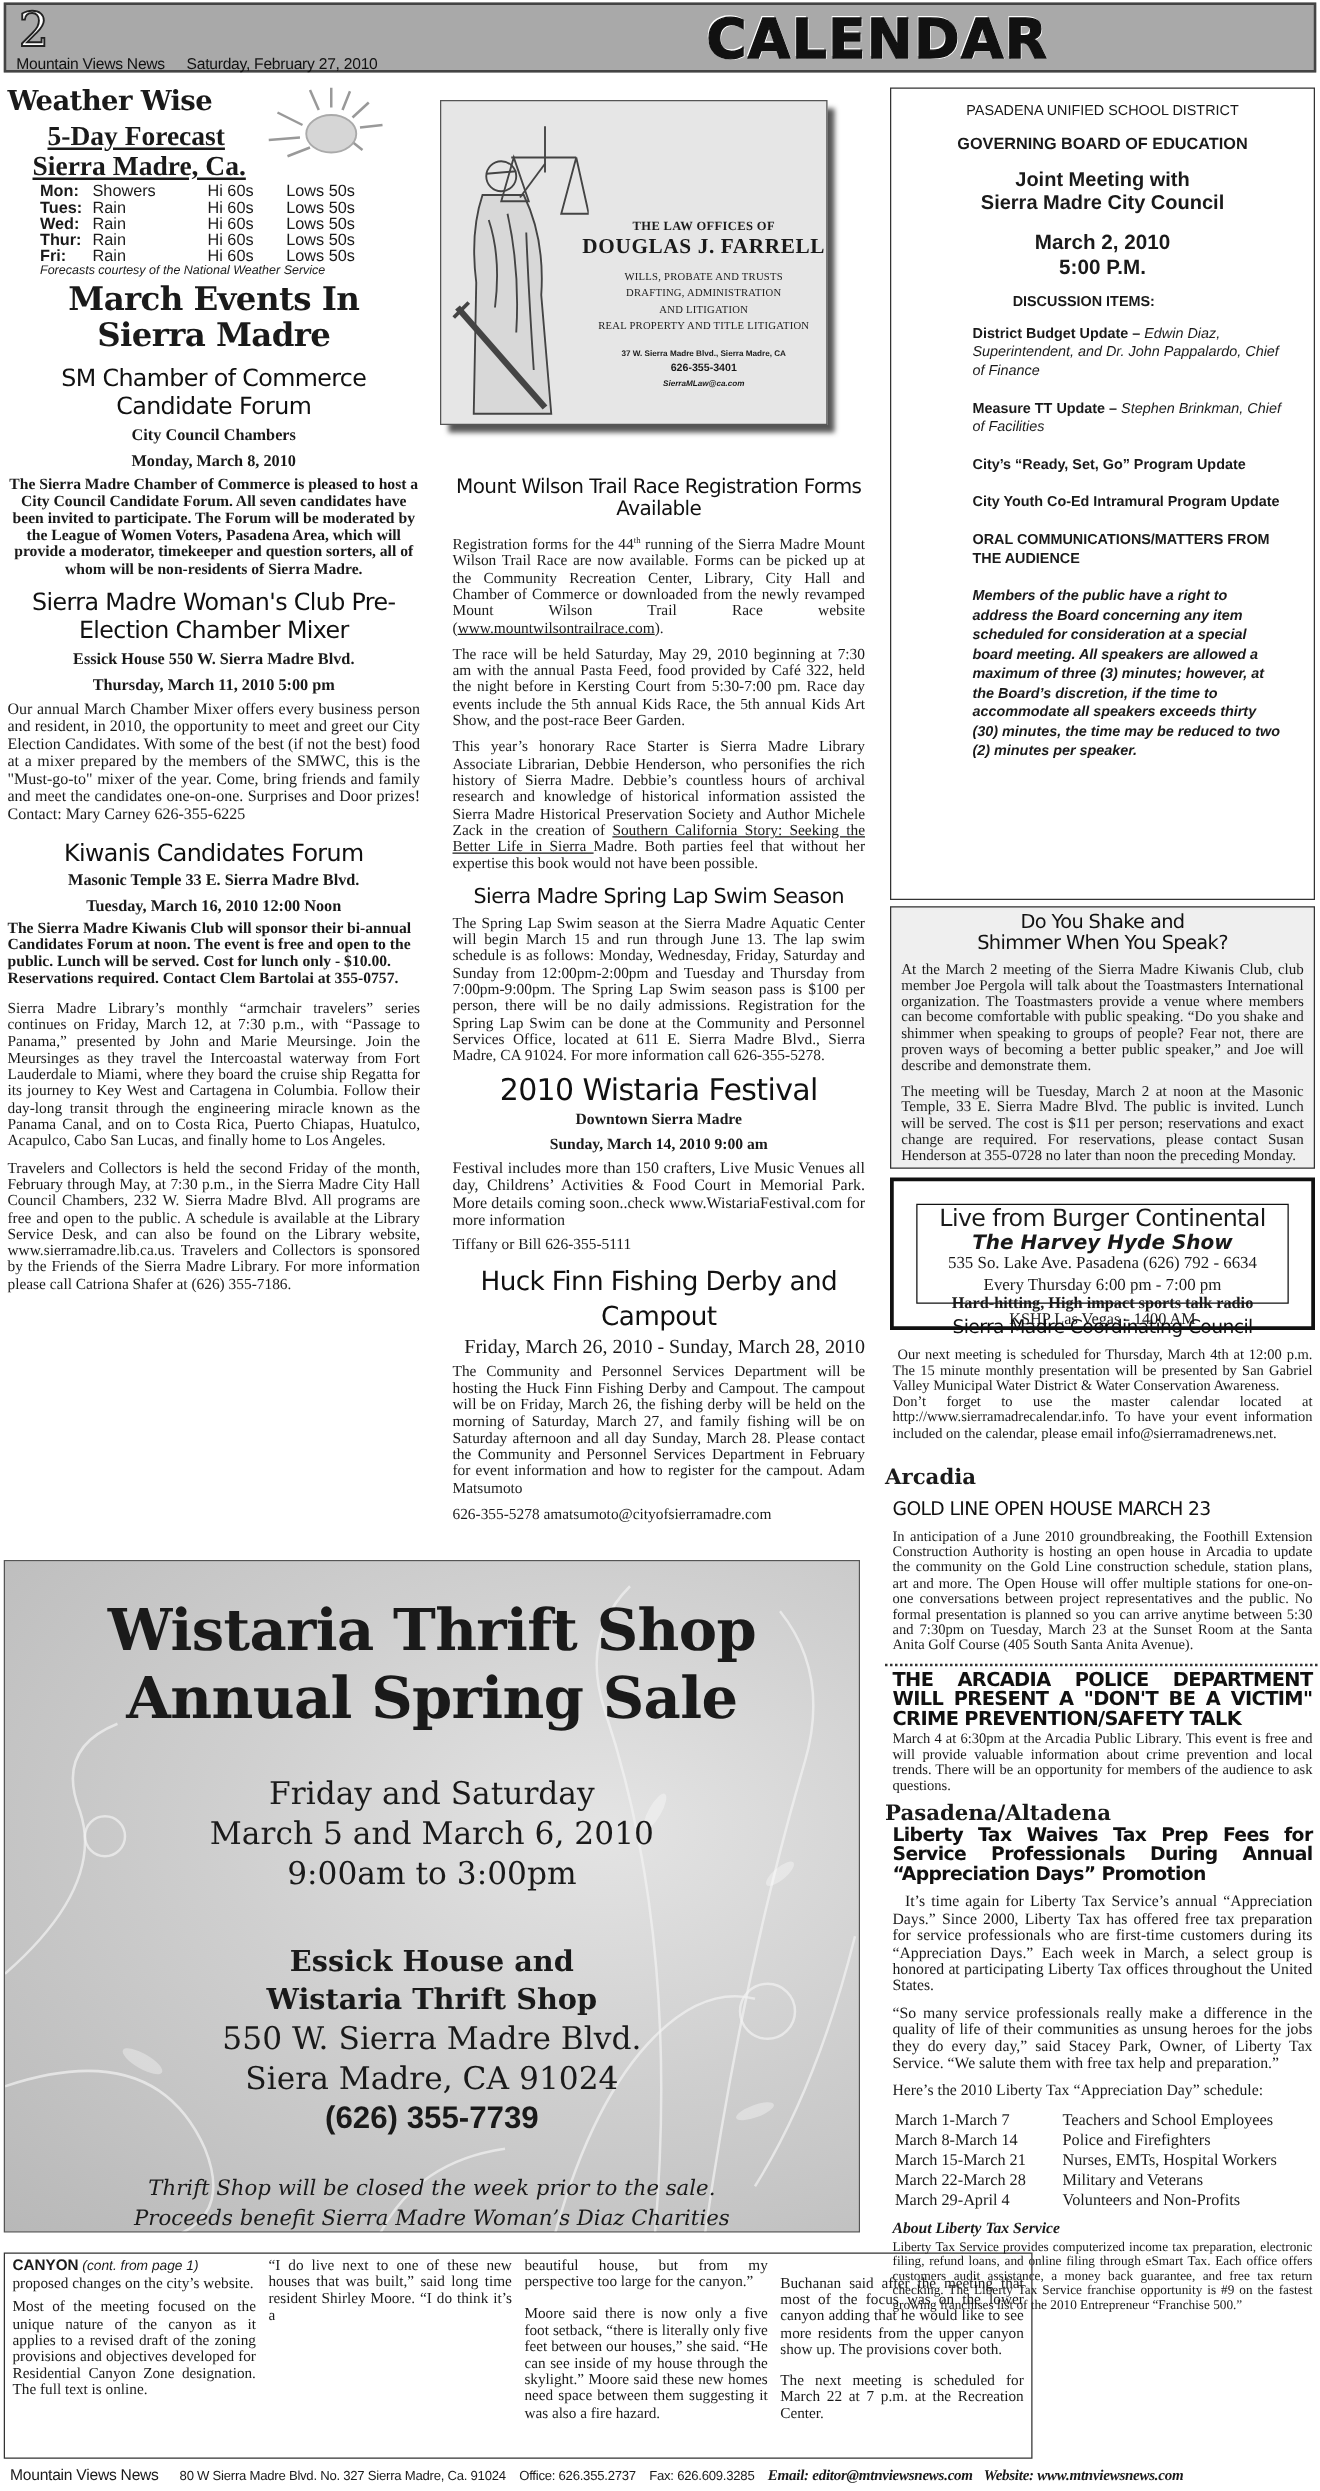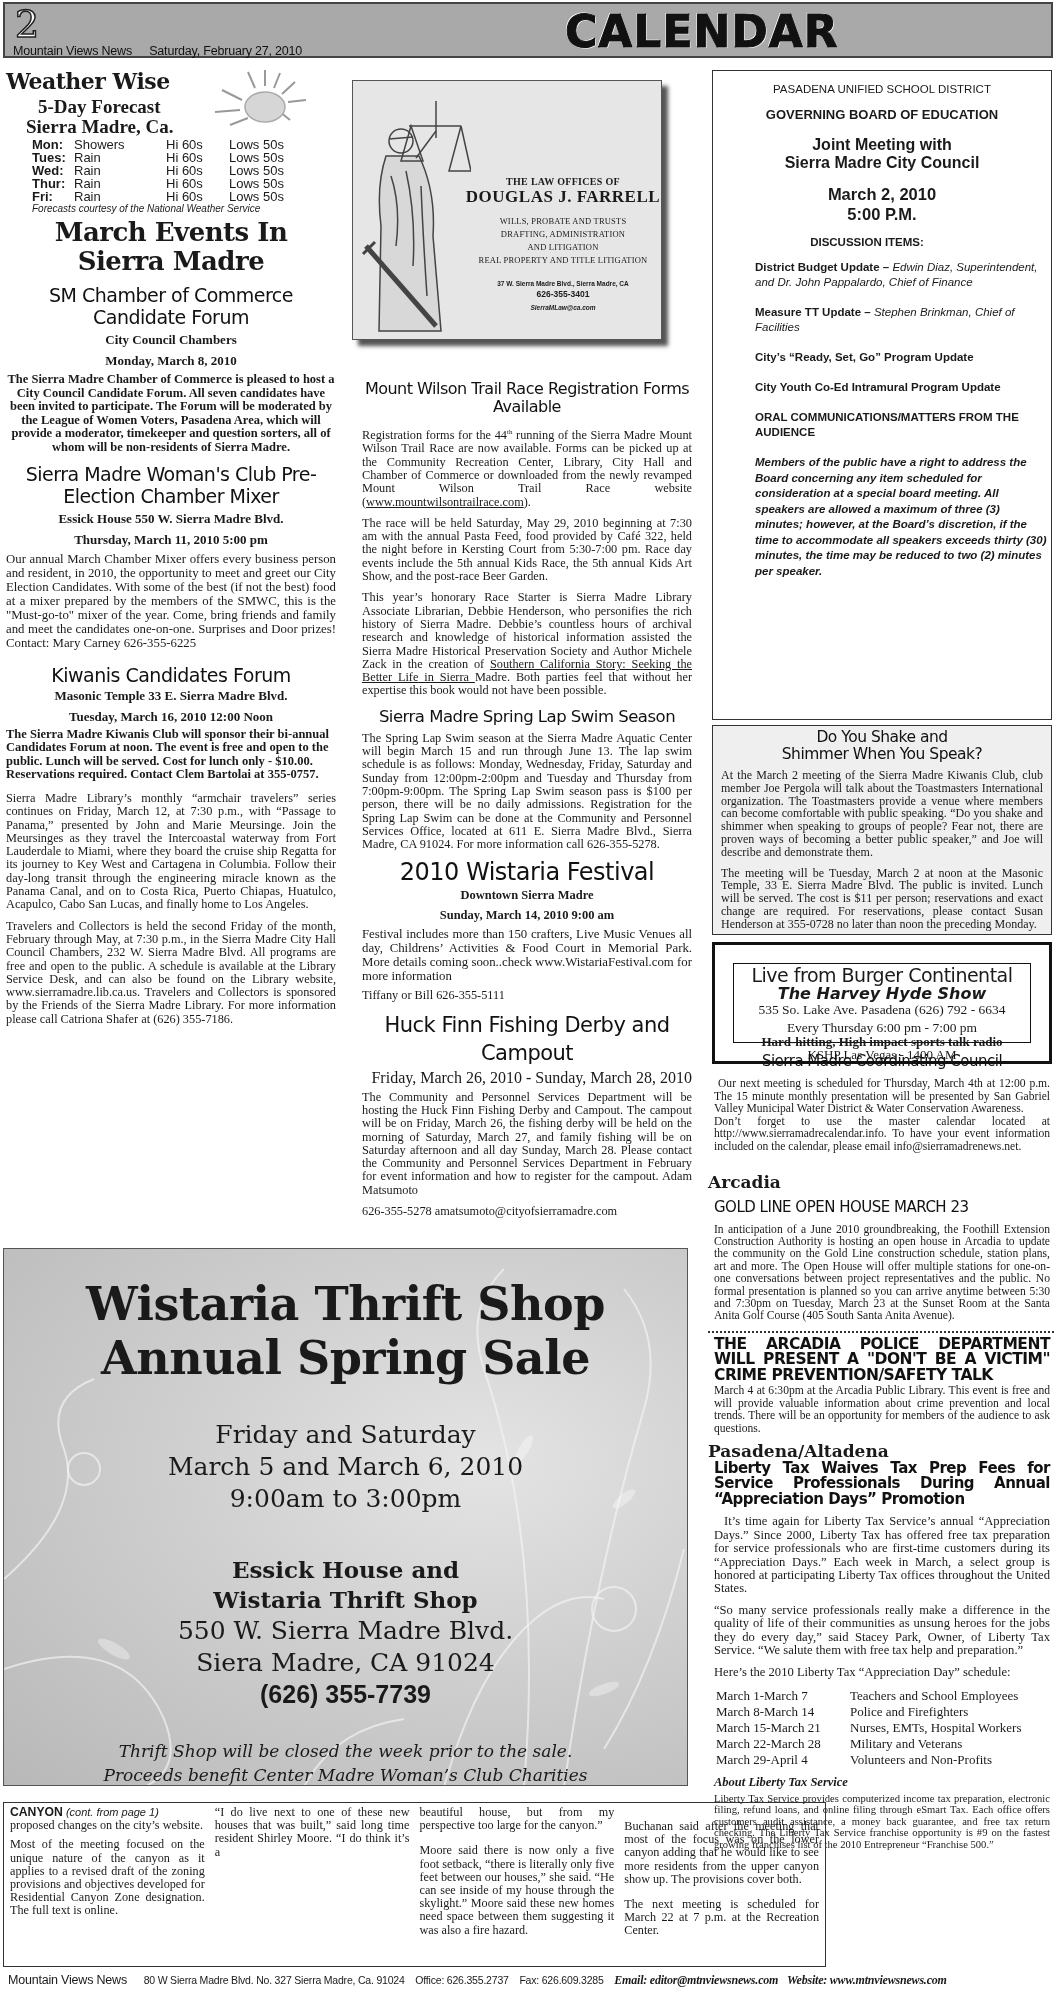--- a/index.html
+++ b/index.html
@@ -16,42 +16,42 @@
   .col { position: absolute; }
   .sans-head { font-family: "DejaVu Sans", sans-serif; font-weight: normal; text-align: center; color: #111; letter-spacing: -0.5px; }
   .serif-sub { font-family: "Liberation Serif", serif; font-weight: bold; text-align: center; font-size: 13px; }
   .body-text { font-family: "Liberation Serif", serif; font-size: 12.3px; line-height: 13.3px; text-align: justify; }
   .bold-center { font-weight: bold; text-align: center; }
   p { margin-bottom: 8px; }
 
   
   .weather-title { font-family: "DejaVu Serif", serif; font-weight: bold; font-size: 22px; letter-spacing: -0.5px; }
   .sun { position: absolute; left: 210px; top: 70px; width: 100px; height: 60px; }
-  .forecast-h { font-family: "Liberation Serif", serif; font-weight: bold; font-size: 19px; }
+  .forecast-h { font-family: "Liberation Serif", serif; font-weight: bold; font-size: 22px; text-decoration: underline; }
   .wx-table { font-family: "Liberation Sans", sans-serif; font-size: 13px; line-height: 13px; border-collapse: collapse; margin-left: 26px; }
   .wx-table td { padding: 0; }
   .wx-table td.d { font-weight: bold; width: 42px; }
   .wx-table td.c { width: 92px; }
   .wx-table td.h { width: 63px; }
   .wx-credit { font-family: "Liberation Sans", sans-serif; font-style: italic; font-size: 10px; margin-left: 26px; }
   .march-events { font-family: "DejaVu Serif", serif; font-weight: bold; font-size: 26px; text-align: center; line-height: 29px; letter-spacing: -0.5px; }
 
   
   .law-ad { position: absolute; left: 352px; top: 80px; width: 310px; height: 260px; background: #e6e6e6; border: 1px solid #555; box-shadow: 6px 6px 4px #555; overflow: hidden; }
   .law-figure { position: absolute; left: 8px; top: 15px; width: 110px; height: 240px; }
   .law-text { position: absolute; left: 110px; top: 95px; width: 200px; text-align: center; font-family: "Liberation Serif", serif; }
   .law-small-caps { font-size: 10px; font-weight: bold; letter-spacing: 0.3px; }
   .law-name { font-size: 17px; font-weight: bold; letter-spacing: 0.5px; line-height: 20px; }
   .law-services { font-size: 8.5px; line-height: 13px; margin-top: 8px; letter-spacing: 0.2px; }
   .law-contact { font-family: "Liberation Sans", sans-serif; font-weight: bold; font-size: 6.5px; margin-top: 12px; line-height: 10px; }
   .law-phone { font-size: 8.5px; }
   .law-email { font-style: italic; margin-top: 4px; }
 
   
-  .pusd-box { position: absolute; left: 712px; top: 70px; width: 340px; height: 650px; border: 1.5px solid #333; padding: 12px 2px; font-family: "Liberation Sans", sans-serif; text-align: center; }
+  .pusd-box { position: absolute; left: 712px; top: 70px; width: 340px; height: 650px; border: 1.5px solid #333; padding: 12px 25px; font-family: "Liberation Sans", sans-serif; text-align: center; }
   .pusd-box .small { font-size: 11.5px; margin-top: 0; }
   .pusd-box .board { font-size: 13px; font-weight: bold; margin-top: 12px; }
   .pusd-box .meet { font-size: 16px; font-weight: bold; margin-top: 14px; line-height: 18px; }
   .pusd-box .date { font-size: 16.5px; font-weight: bold; margin-top: 12px; line-height: 20px; }
   .pusd-box .addr { font-size: 13.5px; margin-top: 12px; line-height: 18px; }
   .pusd-box .disc { font-size: 11.5px; font-weight: bold; margin-top: 12px; margin-left: -30px; }
   .pusd-items { text-align: left; font-size: 11.5px; line-height: 15px; margin-top: 12px; padding-left: 40px; }
   .pusd-items .item { margin-bottom: 15px; }
   .pusd-items .b { font-weight: bold; }
   .pusd-items .i { font-style: italic; }
@@ -387,21 +387,21 @@
       <div>Essick House and</div>
       <div>Wistaria Thrift Shop</div>
     </div>
     <div class="thrift-addr">
       <div>550 W. Sierra Madre Blvd.</div>
       <div>Siera Madre, CA 91024</div>
     </div>
     <div class="thrift-phone">(626) 355-7739</div>
     <div class="thrift-note">
       <div>Thrift Shop will be closed the week prior to the sale.</div>
-      <div>Proceeds benefit Center Madre Woman’s Club Charities</div>
+      <div>Proceeds benefit Sierra Madre Woman’s Diaz Charities</div>
     </div>
   </div>
 </div>
 
 <div class="canyon-box">
   <div class="cc">
     <p style="margin-bottom:6px;"><span class="canyon-label">CANYON</span><span class="canyon-cont"> (cont. from page 1)</span><br><span>proposed changes on the city’s website.</span></p>
     <p>Most of the meeting focused on the unique nature of the canyon as it applies to a revised draft of the zoning provisions and objectives developed for Residential Canyon Zone designation. The full text is online.</p>
   </div>
   <div class="cc">

